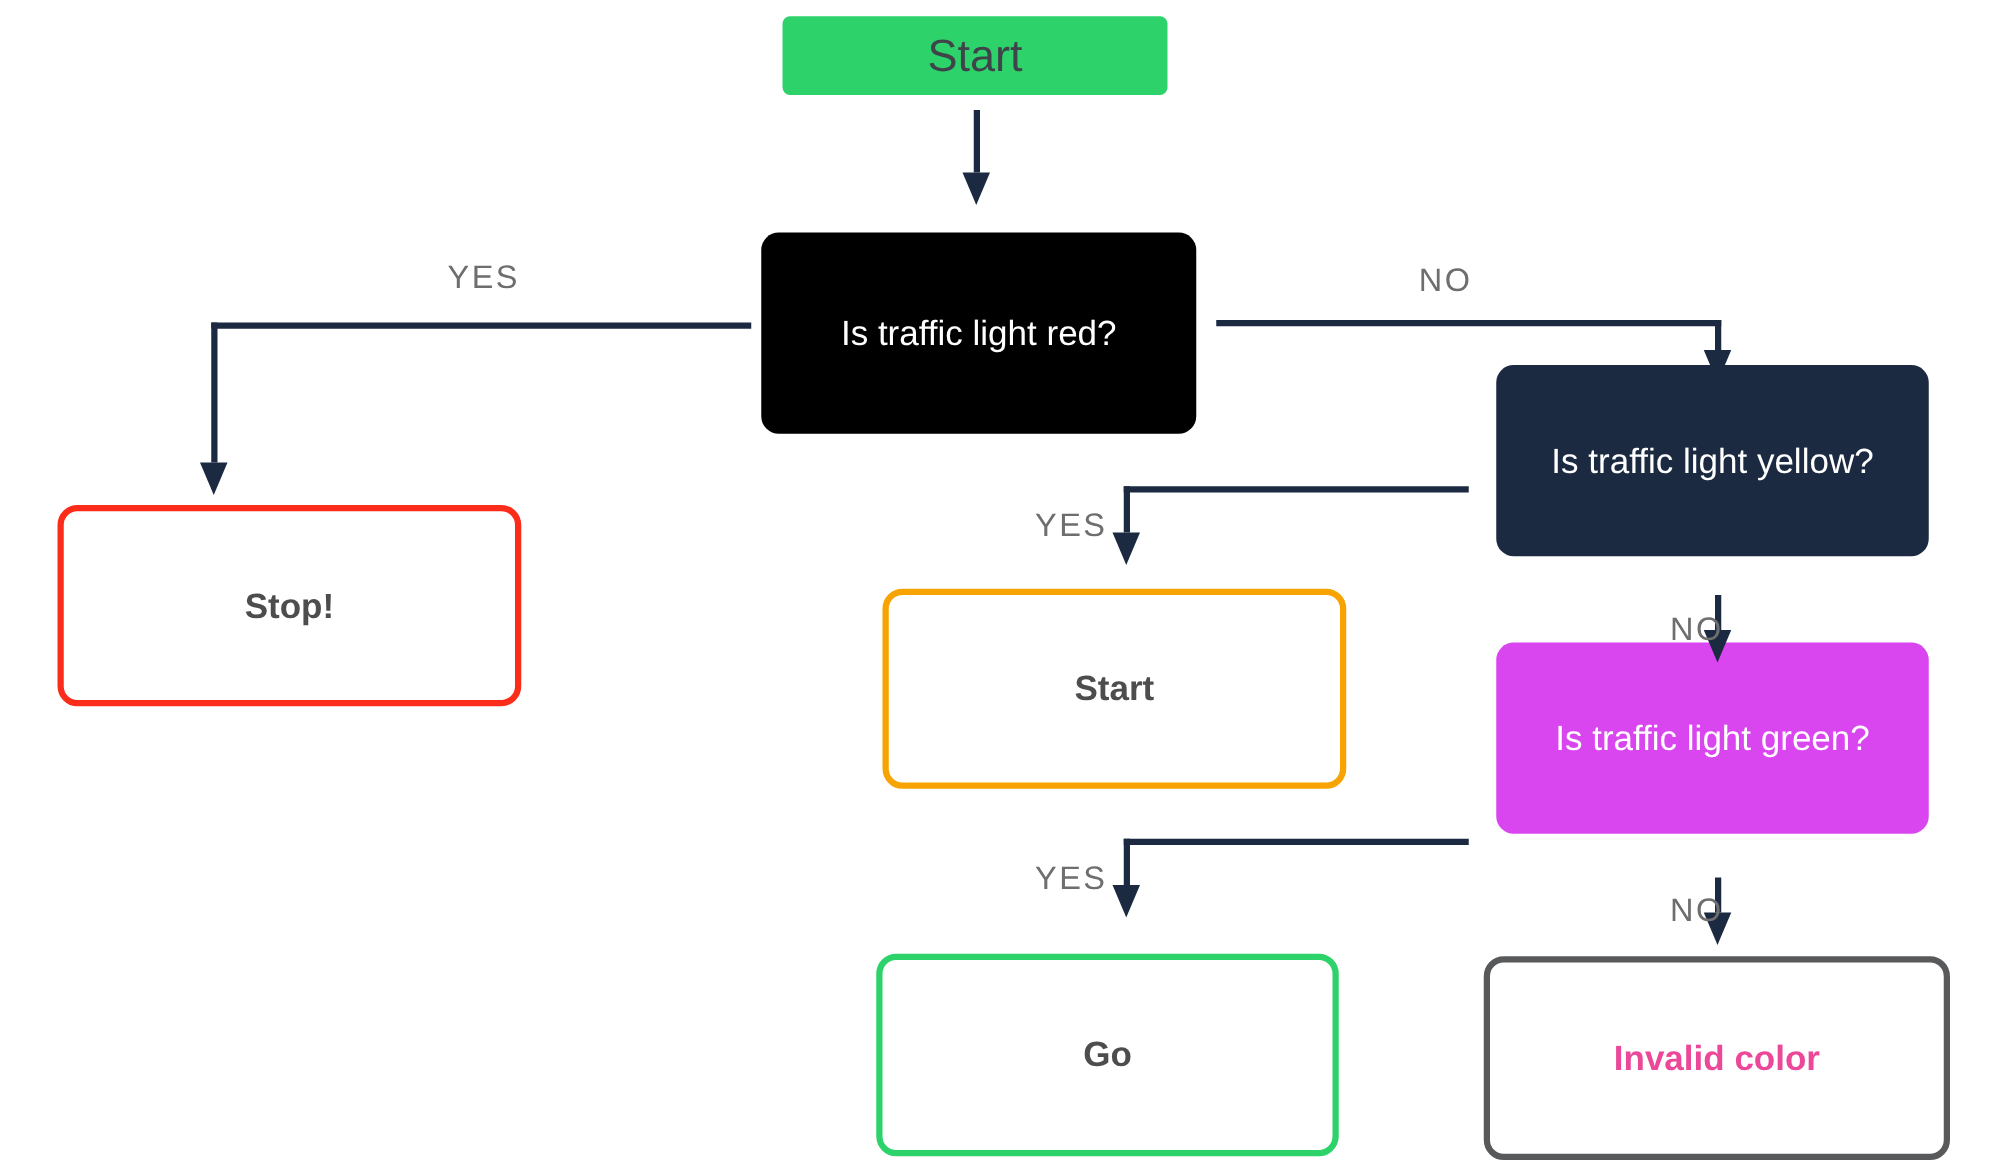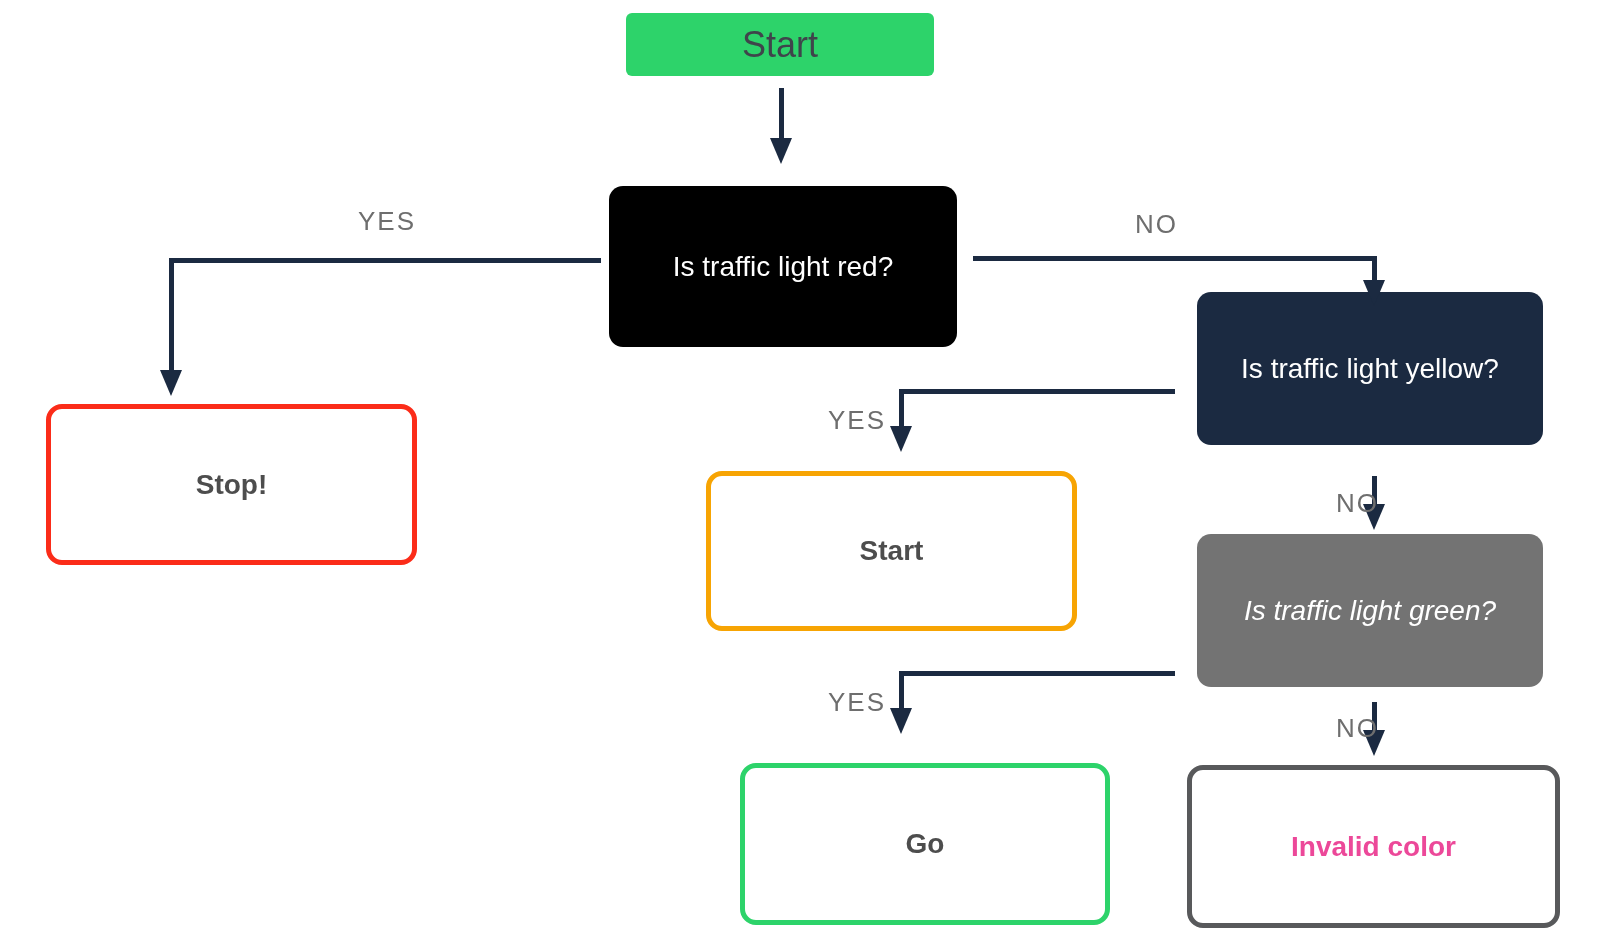--- a/index.html
+++ b/index.html
@@ -68,33 +68,33 @@
   </div>
 
   <div class="node node-decision" style="left: 609px; top: 186px; width: 348px; height: 161px; background-color: #000000; color: rgb(255, 255, 255);">
     <span>Is traffic light red?</span>
   </div>
 
   <div class="node node-decision" style="left: 1197px; top: 292px; width: 346px; height: 153px; background-color: rgb(27, 42, 65); color: rgb(255, 255, 255);">
     <span>Is traffic light yellow?</span>
   </div>
 
-  <div class="node node-decision" style="left: 1197px; top: 534px; width: 346px; height: 153px; background-color: #737373; color: rgb(255, 255, 255); font-style: italic;">
+  <div class="node node-decision" style="left: 1197px; top: 514px; width: 346px; height: 153px; background-color: #d946ef; color: rgb(255, 255, 255);">
     <span>Is traffic light green?</span>
   </div>
 
   <div class="node node-result" style="left: 46px; top: 404px; width: 371px; height: 161px; border-color: rgb(251, 44, 25); color: rgb(77, 77, 77);">
     <span>Stop!</span>
   </div>
 
   <div class="node node-result" style="left: 706px; top: 471px; width: 371px; height: 160px; border-color: rgb(247, 164, 3); color: rgb(77, 77, 77);">
     <span>Start</span>
   </div>
 
-  <div class="node node-result" style="left: 740px; top: 763px; width: 370px; height: 162px; border-color: rgb(45, 211, 106); color: rgb(77, 77, 77);">
+  <div class="node node-result" style="left: 701px; top: 763px; width: 370px; height: 162px; border-color: rgb(45, 211, 106); color: rgb(77, 77, 77);">
     <span>Go</span>
   </div>
 
   <div class="node node-result" style="left: 1187px; top: 765px; width: 373px; height: 163px; border-color: rgb(88, 89, 91); color: #ec4899;">
     <span>Invalid color</span>
   </div>
 
   <div class="edge-v" style="left: 779px; top: 88px; height: 50px; background-color: rgb(27, 42, 65);"></div>
   <div class="arrow-down" style="left: 770px; top: 138px; border-top-color: rgb(27, 42, 65);"></div>
 

